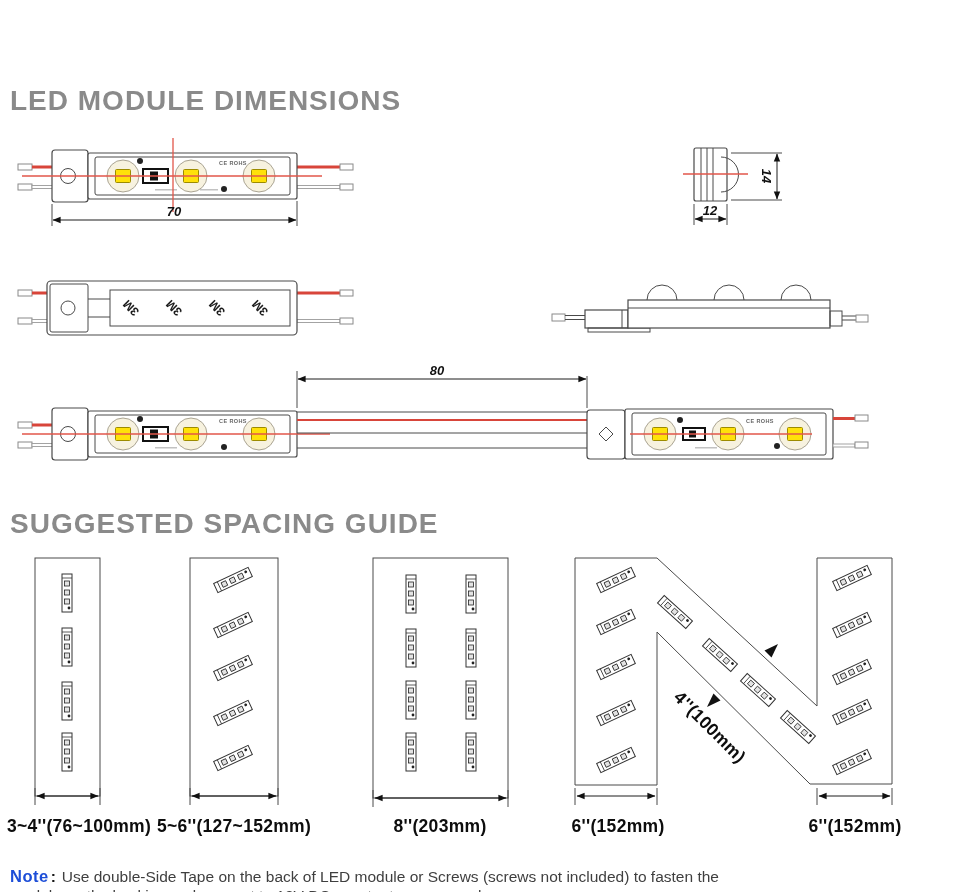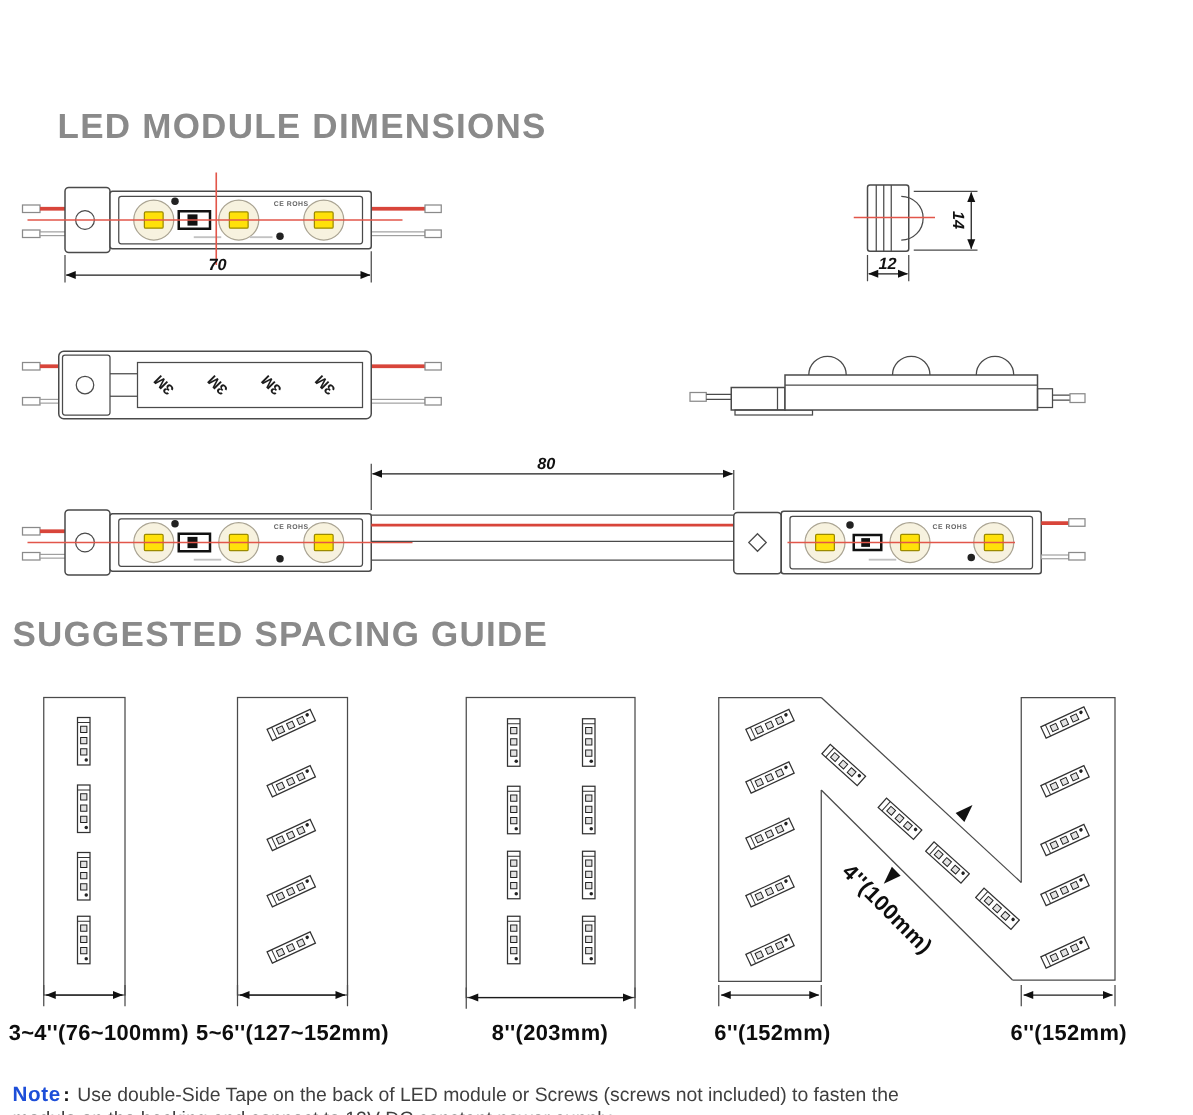--- a/index.html
+++ b/index.html
@@ -1,19 +1,19 @@
 <!DOCTYPE html>
 <html><head>
 <meta charset="utf-8">
 <style>
   html,body{margin:0;padding:0;background:#fff;font-family:"Liberation Sans",sans-serif;}
   .canvas{position:relative;width:954px;height:892px;background:#ffffff;overflow:hidden;}
   .sec-title{position:absolute;left:10px;font-weight:bold;font-size:28px;color:#8a8a8a;letter-spacing:1px;white-space:nowrap;}
-  #title-dims{top:85px;margin-left:36px;}
-  #title-space{top:492px;}
+  #title-dims{top:85px;}
+  #title-space{top:508px;}
   svg{position:absolute;left:0;}
   #svg-dims{top:128px;}
   #svg-space{top:545px;}
   .note{position:absolute;left:10px;top:851px;width:745px;font-size:15.5px;color:#3f3f3f;line-height:19px;}
   .note .nlabel{font-weight:bold;font-size:16.5px;color:#1d4ed8;letter-spacing:.5px;}
   .note .nsep{font-weight:bold;color:#161616;margin:0 6px 0 2px;}
   
   .ol{fill:#fff;stroke:#4a4a4a;stroke-width:1.2;}
   .ln{stroke:#4a4a4a;stroke-width:1;fill:none;}
   .cl{stroke:#e2564a;stroke-width:1.3;fill:none;}

